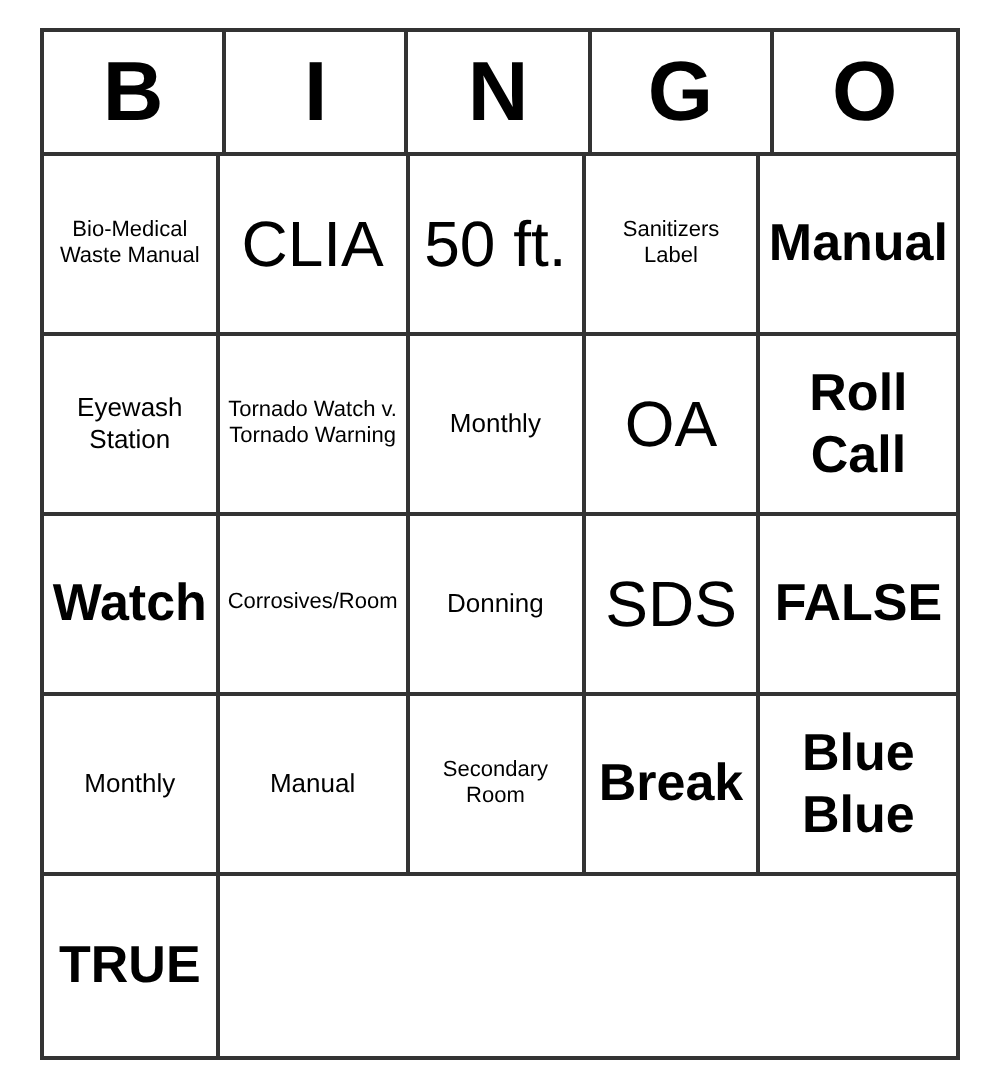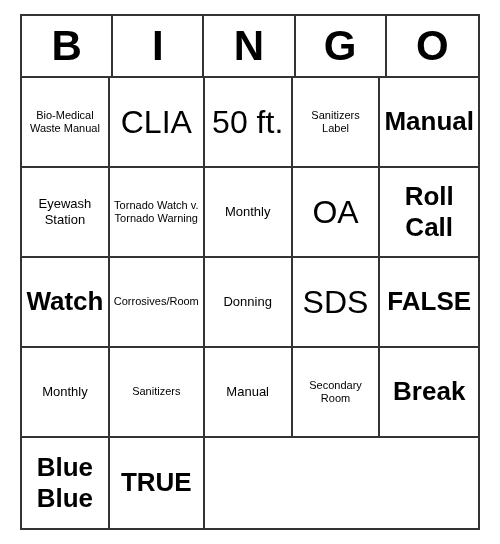--- a/index.html
+++ b/index.html
@@ -90,20 +90,19 @@
       <div class="bingo-cell small-text">Tornado Watch v. Tornado Warning</div>
       <div class="bingo-cell ">Monthly</div>
       <div class="bingo-cell xlarge-text">OA</div>
       <div class="bingo-cell large-text">Roll Call</div>
       <div class="bingo-cell large-text">Watch</div>
       <div class="bingo-cell small-text">Corrosives/Room</div>
       <div class="bingo-cell ">Donning</div>
       <div class="bingo-cell xlarge-text">SDS</div>
       <div class="bingo-cell large-text">FALSE</div>
       <div class="bingo-cell ">Monthly</div>
-      <div class="bingo-cell small-text">Sanitizers</div>
       <div class="bingo-cell ">Manual</div>
       <div class="bingo-cell small-text">Secondary Room</div>
       <div class="bingo-cell large-text">Break</div>
       <div class="bingo-cell large-text">Blue Blue</div>
       <div class="bingo-cell large-text">TRUE</div>
     </div>
 </div>
 
 </body></html>

